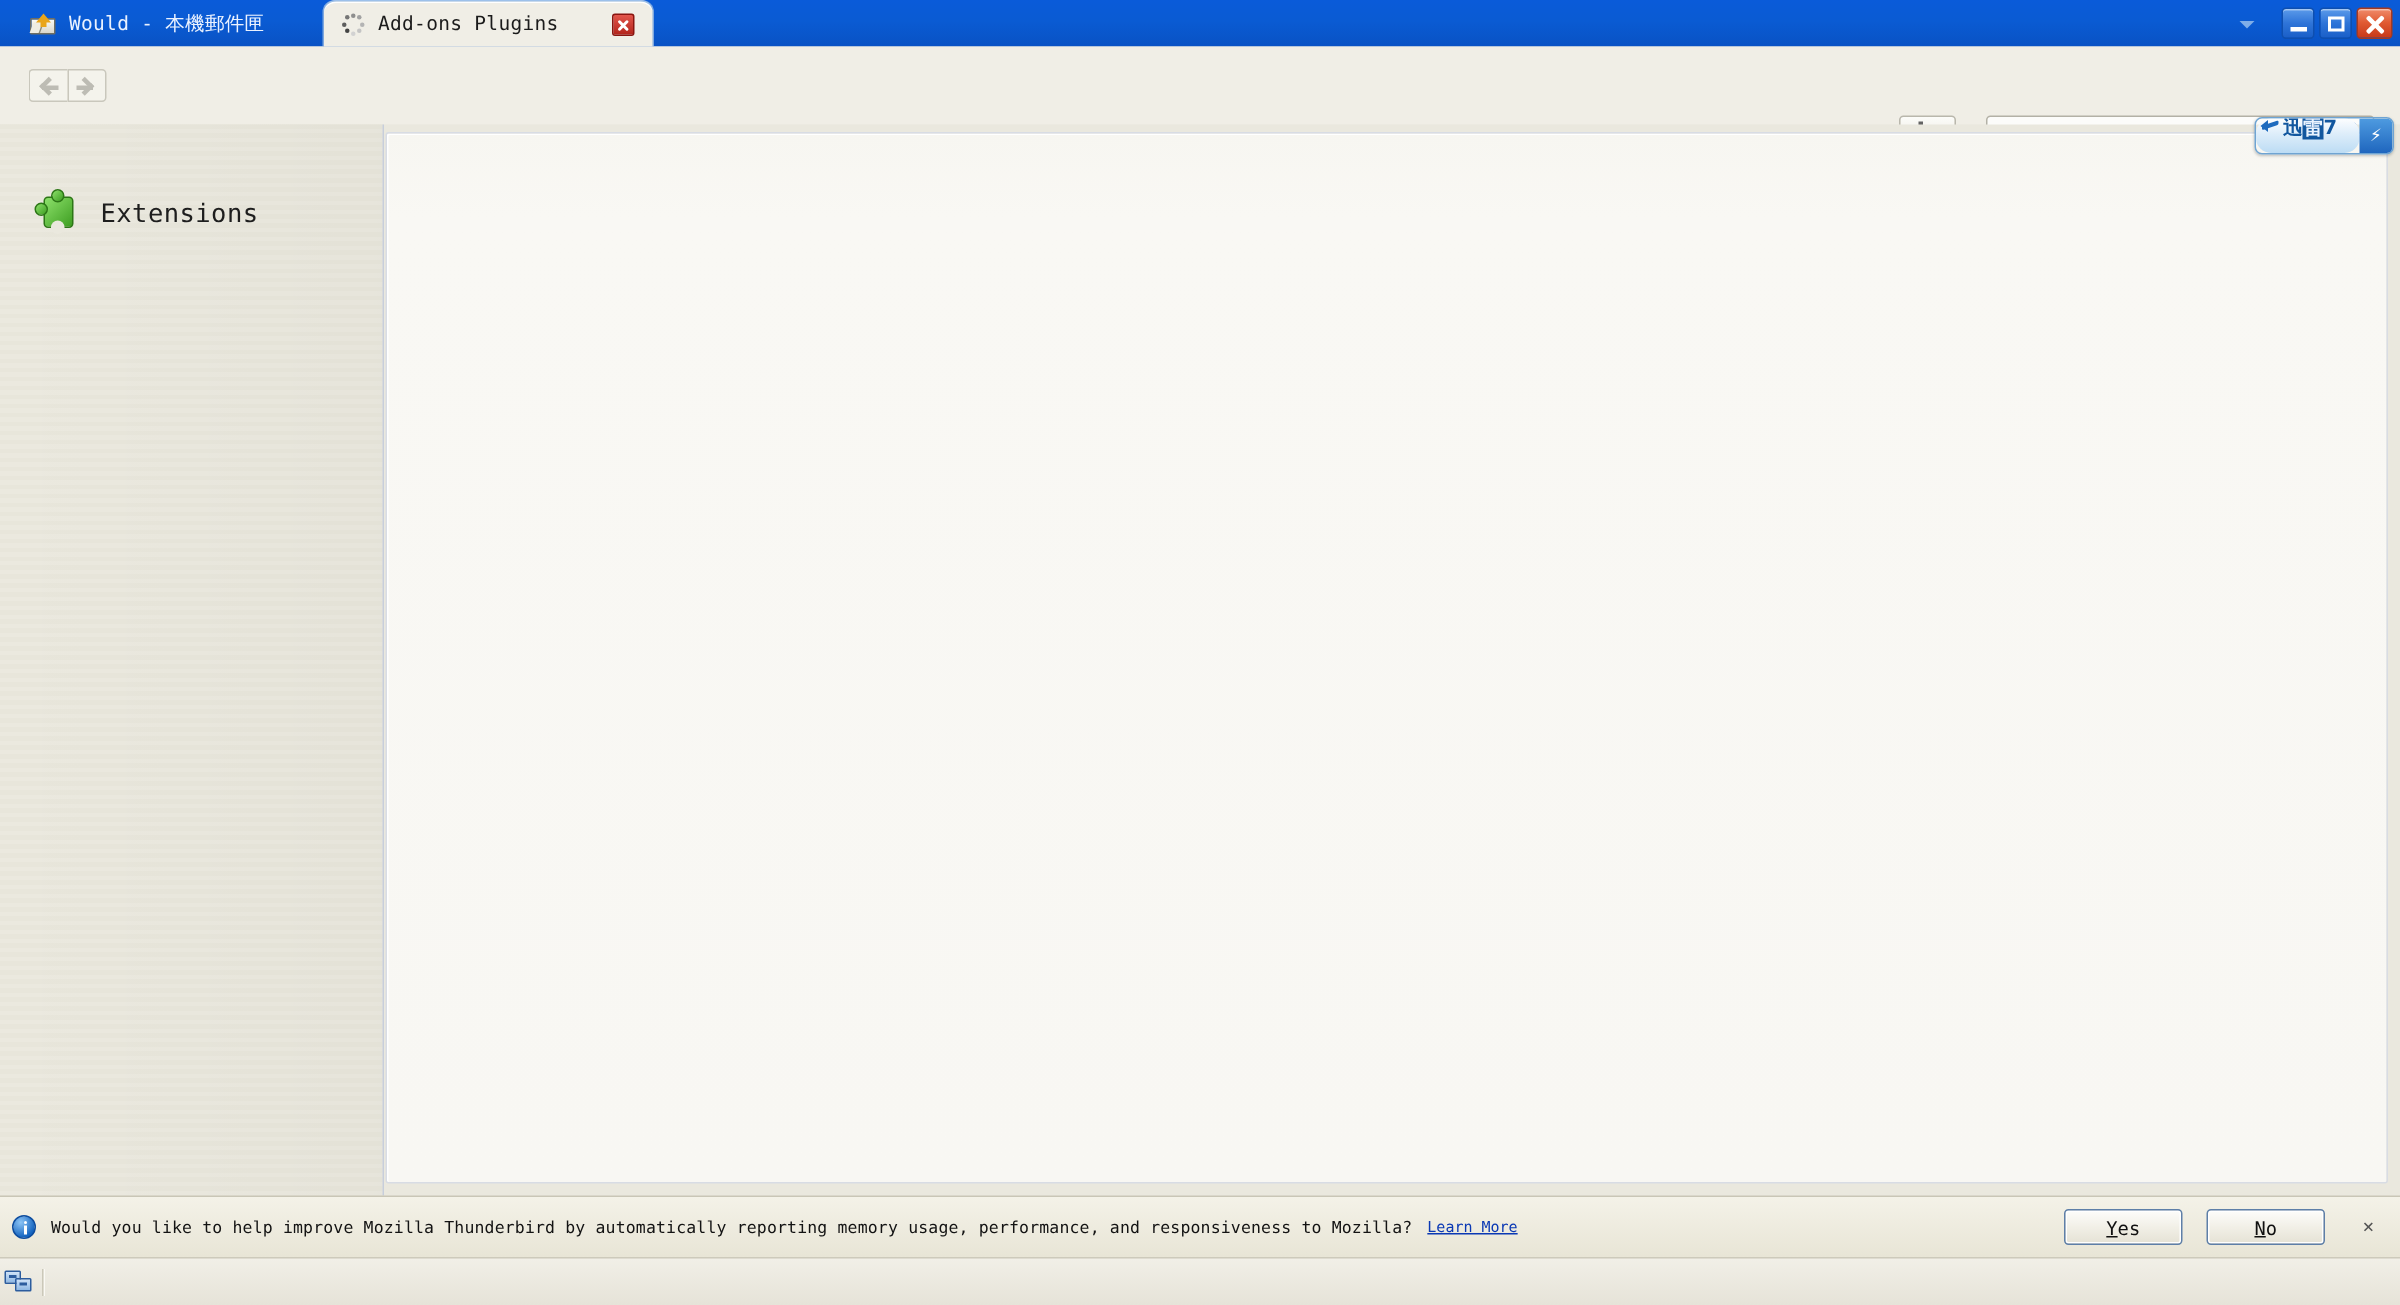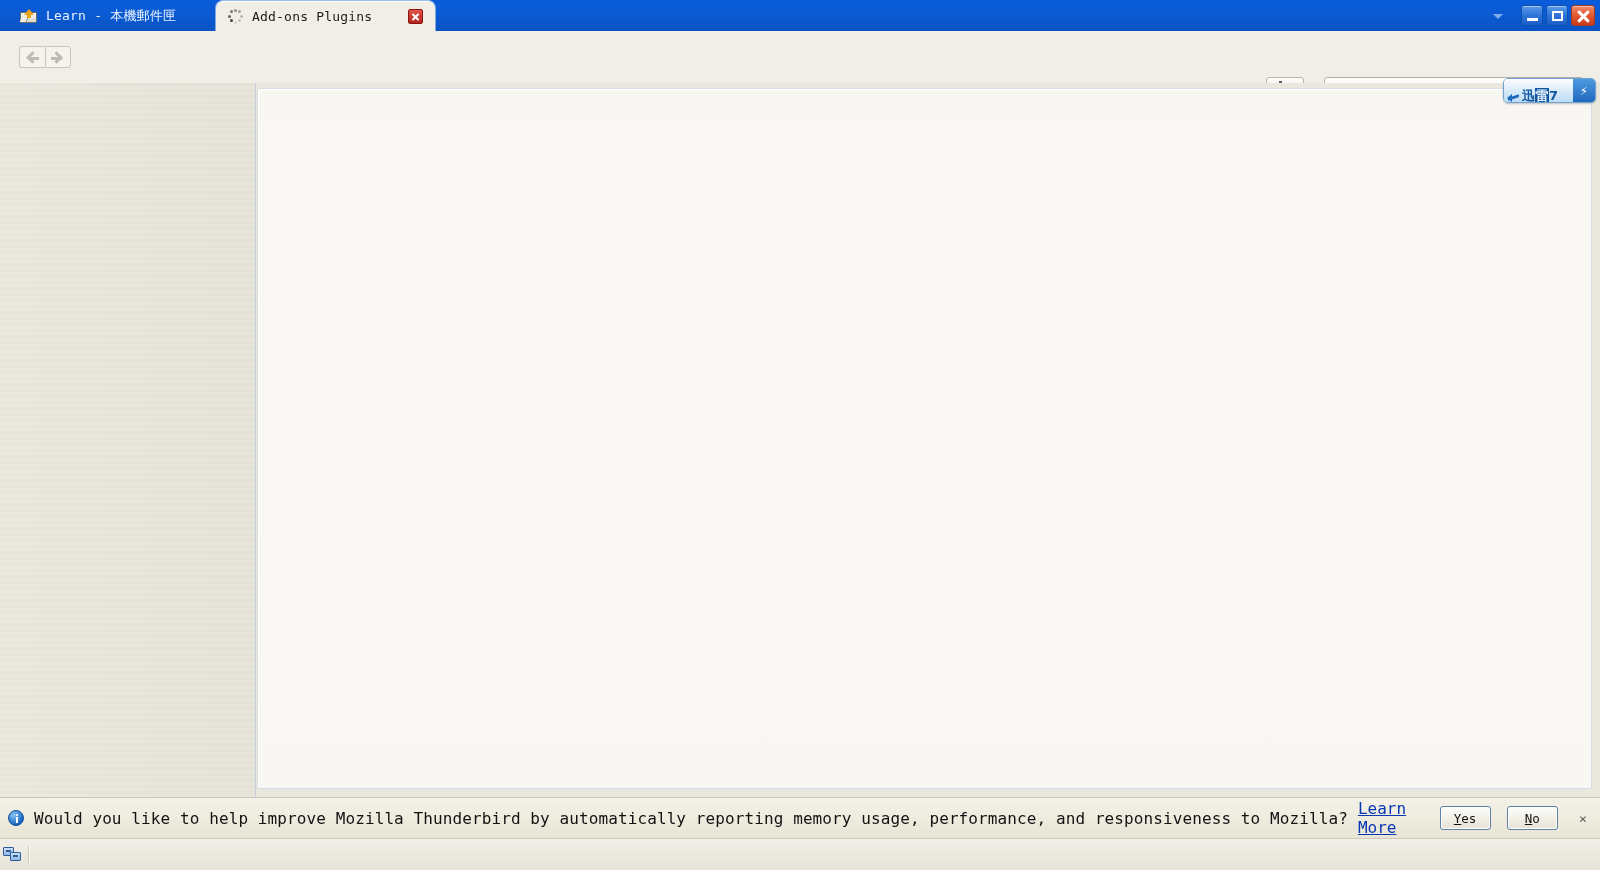--- a/index.html
+++ b/index.html
@@ -188,22 +188,23 @@
   }
 
   
   .xunlei{
     position:absolute; right:4px; top:78px; width:93px; height:25px;
     display:flex; align-items:stretch; z-index:40;
     border:1px solid #6FA4D2; border-radius:5px; overflow:hidden;
     box-shadow:0 1px 2px rgba(0,0,0,.22);
   }
   .xunlei .lbl{
-    flex:1; display:flex; align-items:flex-end; gap:3px; padding-left:4px;
+    flex:1; display:flex; align-items:flex-start; gap:3px; padding-left:4px;
     background:linear-gradient(to bottom,#FDFEFF 0%,#DDEDFA 45%,#BCDCF4 100%);
+    border-radius:10px;
   }
   .xunlei .tick{
     width:11px;height:9px;position:relative;flex:0 0 11px;
   }
   .xunlei .tick:before{
     content:""; position:absolute; left:0; top:3px; width:11px; height:3px;
     background:#1E6BBE; transform:skewY(-18deg); border-radius:1px;
   }
   .xunlei .tick:after{
     content:""; position:absolute; left:-1px; top:1px;
@@ -355,24 +356,24 @@
   }
   .infoico:before{
     content:""; position:absolute; left:7px; top:3px; width:2px;height:2px;
     background:#fff; border-radius:50%;
   }
   .infoico:after{
     content:""; position:absolute; left:7px; top:6px; width:2px;height:6px;
     background:#fff;
   }
   .notify-text{
-    font-size:16px; color:#131313; letter-spacing:.1px; white-space:nowrap;
+    font-size:11px; color:#131313; letter-spacing:.1px; white-space:nowrap;
   }
   .notify-link{
-    font-size:16px; color:#0A38B4; text-decoration:underline; cursor:pointer;
+    font-size:10px; color:#0A38B4; text-decoration:underline; cursor:pointer;
   }
   .notify-spacer{ flex:1; }
   .nbtn{
     width:79px; height:24px; border-radius:3px; cursor:pointer;
     background:linear-gradient(to bottom,#FDFDFB 0%,#F1EFE6 52%,#E5E2D5 100%);
     border:1px solid #5E7FA8;
     display:flex; align-items:center; justify-content:center;
     font-size:12.5px; color:#101010;
     box-shadow:inset 0 0 0 1px #ffffff;
   }
@@ -414,21 +415,21 @@
 
   <div class="tabstrip">
 
     <div class="tab inactive">
       <span class="ico-outbox">
         <span class="env"></span>
           <span class="flapL"></span>
         <span class="arrow"></span>
           <span class="arrowstem"></span>
       </span>
-      <span>Learn - 本機郵件匣</span>
+      <span>Would - 本機郵件匣</span>
     </div>
 
     <div class="tab active">
       <span class="throbber">
         <i style="left:6px;top:0px;background:#8E8E8E"></i>
         <i style="left:10.3px;top:1.8px;background:#A2A2A2"></i>
         <i style="left:12px;top:6px;background:#B4B4B4"></i>
         <i style="left:10.3px;top:10.2px;background:#C4C4C4"></i>
         <i style="left:6px;top:12px;background:#D2D2D2"></i>
         <i style="left:1.7px;top:10.2px;background:#444"></i>
@@ -495,20 +496,29 @@
     <span class="txt">迅<em>雷</em><span>7</span></span>
   </span>
   <span class="bolt">⚡</span>
 </div>
 
 <div class="main">
 
   <div class="sidebar">
 
 
+    <div class="side-item">
+      <span class="side-ico ico-ext">
+        <i class="body"></i>
+          <i class="knob k1"></i>
+          <i class="knob k2"></i>
+          <i class="notch"></i>
+      </span>
+      <span>Extensions</span>
+    </div>
 
 
 
   </div>
 
   <div class="content">
     <span></span>
   </div>
 </div>
 

